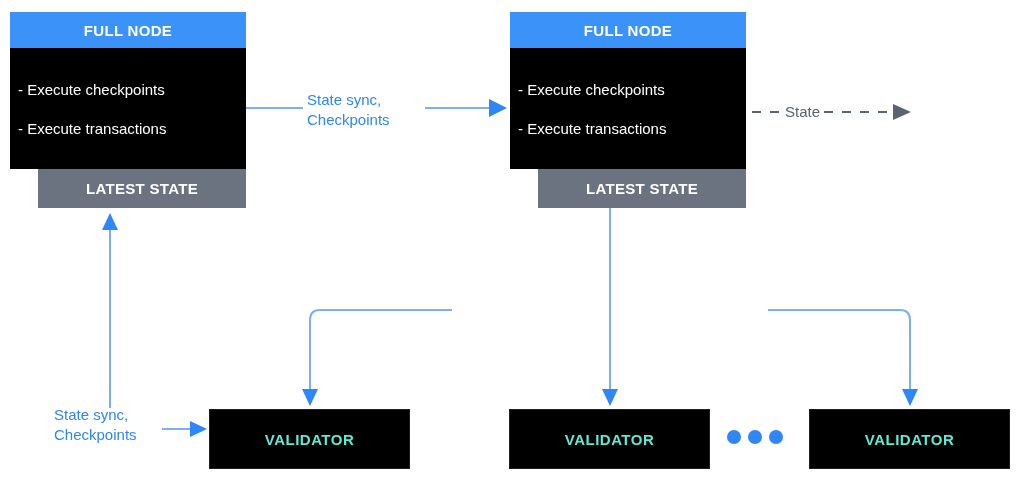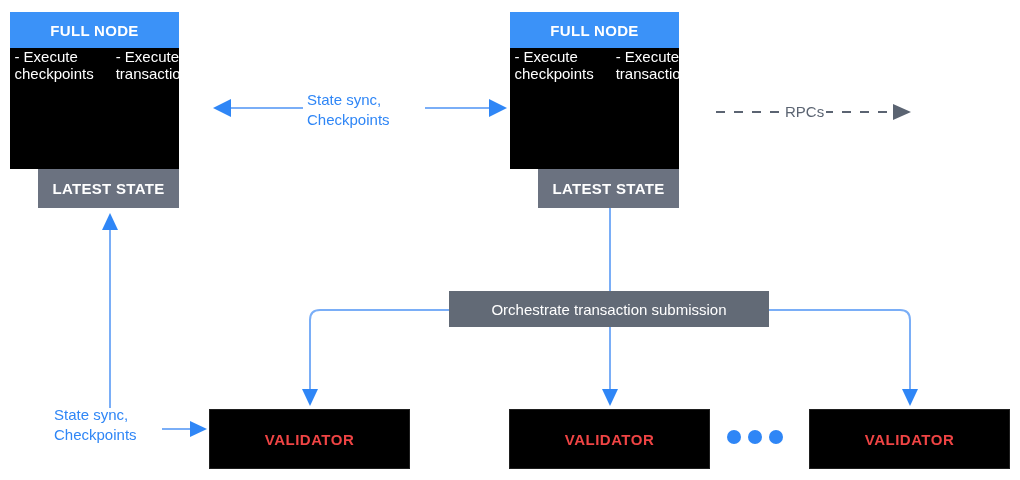--- a/index.html
+++ b/index.html
@@ -1,31 +1,31 @@
 <!DOCTYPE html>
 <html><head>
 <meta charset="utf-8">
 <style>
   html,body{margin:0;padding:0;background:#ffffff;}
   body{font-family:"Liberation Sans","DejaVu Sans",sans-serif;}
   .canvas{position:relative;width:1020px;height:480px;background:#ffffff;overflow:hidden;}
   .connector-layer{position:absolute;left:0;top:0;z-index:1;}
 
   
-  .full-node{position:absolute;width:169px;height:196px;z-index:2;display:flex;flex-direction:column;}
+  .full-node{position:absolute;width:236px;height:196px;z-index:2;display:flex;flex-direction:column;}
   .fn-header{height:36px;background:#3b92f8;color:#ffffff;display:flex;align-items:center;justify-content:center;
              font-size:15px;font-weight:600;letter-spacing:.3px;}
-  .fn-body{flex:1;background:#000000;color:#ffffff;display:flex;flex-direction:row;justify-content:center;
-           gap:22px;padding-left:22px;font-size:15px;font-weight:500;}
+  .fn-body{flex:1;background:#000000;color:#ffffff;display:flex;flex-direction:column;justify-content:center;
+           gap:22px;padding-left:8px;font-size:15px;font-weight:500;}
   .fn-footer{height:39px;background:#6b7280;color:#ffffff;display:flex;align-items:center;justify-content:center;
              font-size:15px;font-weight:600;letter-spacing:.3px;margin-left:28px;}
 
   
   .validator{position:absolute;width:201px;height:60px;background:#000000;border:1px solid #1f1f1f;box-sizing:border-box;
-             color:#ef4444;display:flex;align-items:center;justify-content:center;font-size:15px;font-weight:600;
+             color:#5eead4;display:flex;align-items:center;justify-content:center;font-size:15px;font-weight:600;
              letter-spacing:.5px;z-index:2;}
 
   
   .orchestrate{position:absolute;left:449px;top:291px;width:320px;height:36px;background:#626a76;color:#ffffff;
                display:flex;align-items:center;justify-content:center;font-size:15px;font-weight:500;z-index:2;}
 
   
   .blue-label{position:absolute;color:#2f86f6;font-size:15px;line-height:20px;text-align:left;background:#ffffff;
               z-index:2;padding:0 4px;}
   .rpc-label{position:absolute;color:#5b6472;font-size:15px;background:#ffffff;z-index:2;padding:0 2px;}
@@ -94,23 +94,22 @@
       <div>- Execute transactions</div>
     </div>
     <div class="fn-footer">LATEST STATE</div>
   </div>
 
   <div class="blue-label" style="left:303px;top:90px;width:114px;">
     <div>State sync,</div>
     <div>Checkpoints</div>
   </div>
 
-  <div class="rpc-label" style="left:783px;top:103px;">RPCs</div>
+  <div class="rpc-label" style="left:783px;top:103px;">State</div>
 
-  <div class="orchestrate">Orchestrate transaction submission</div>
 
   <div class="blue-label" style="left:50px;top:405px;width:122px;background:transparent;">
     <div>State sync,</div>
     <div>Checkpoints</div>
   </div>
 
   <div class="validator" style="left:209px;top:409px;">VALIDATOR</div>
   <div class="validator" style="left:509px;top:409px;">VALIDATOR</div>
   <div class="validator" style="left:809px;top:409px;">VALIDATOR</div>
 

